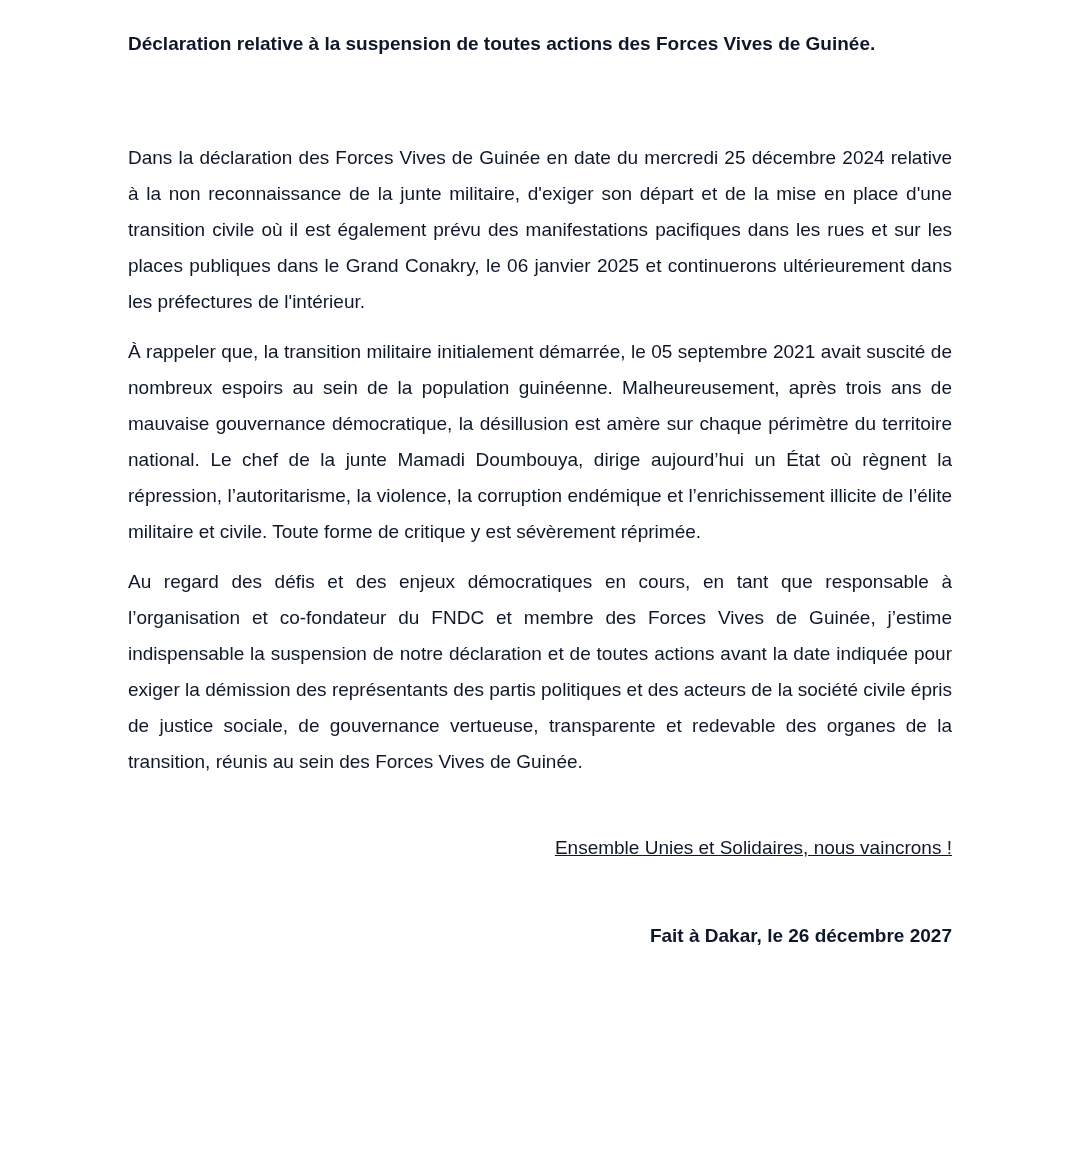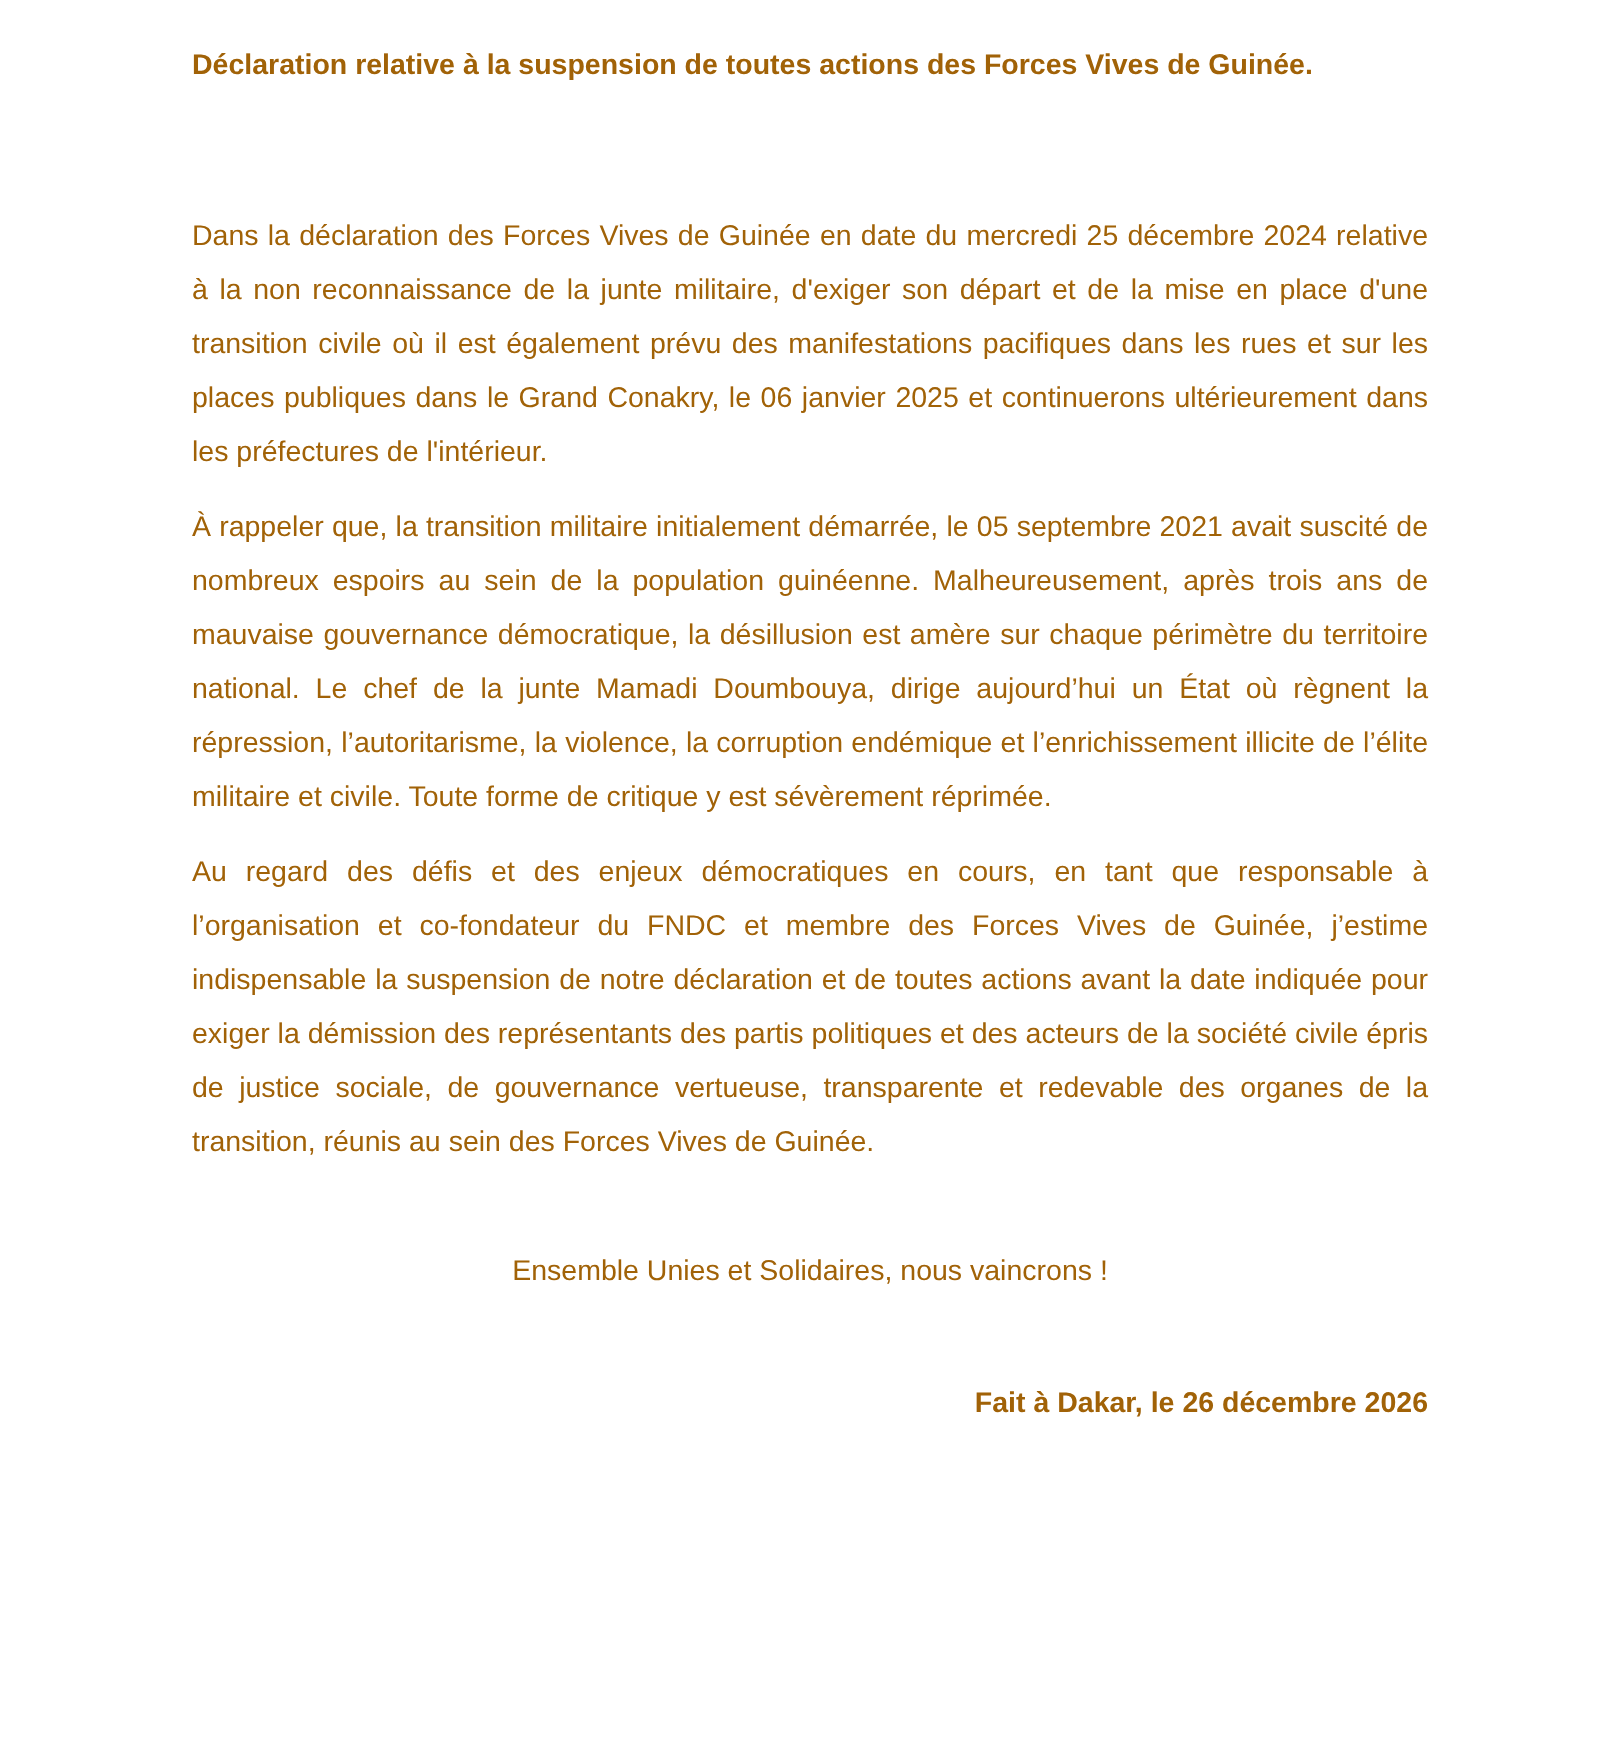--- a/index.html
+++ b/index.html
@@ -6,42 +6,43 @@
     margin: 0;
     padding: 0;
     background: #ffffff;
   }
   .page {
     width: 1080px;
     height: 1162px;
     box-sizing: border-box;
     padding: 26px 128px 0 128px;
     background: #ffffff;
-    color: #a16207;
+    color: #0f172a;
     font-family: "Liberation Sans", "DejaVu Sans", sans-serif;
     font-size: 19px;
     line-height: 36px;
     overflow: hidden;
   }
   .title {
     font-weight: bold;
     text-align: justify;
     margin: 0 0 78px 0;
     font-size: 19px;
   }
   .para {
     text-align: justify;
     margin: 0 0 14px 0;
   }
   .b {
     font-weight: normal;
   }
   .closing {
-    text-align: center;
+    text-align: right;
     margin: 50px 0 1px 0;
+    text-decoration: underline;
   }
   .dateline {
     text-align: right;
     font-weight: bold;
     margin: 52px 0 0 0;
   }
 </style>
 </head>
 <body>
 
@@ -50,15 +51,15 @@
   <p class="title">Déclaration relative à la suspension de toutes actions des Forces Vives de Guinée.</p>
 
   <p class="para"><span>Dans la déclaration des Forces Vives de Guinée en date du mercredi 25 décembre 2024 relative à la non reconnaissance  de la junte militaire, d'exiger son départ et de la mise en place d'une transition civile où il est également prévu des </span><span class="b">manifestations pacifiques dans les rues et sur les places publiques dans le Grand Conakry, le 06 janvier 2025</span><span> et continuerons ultérieurement dans les préfectures de l'intérieur.</span></p>
 
   <p class="para"><span>À rappeler que, la transition militaire initialement démarrée, le 05 septembre 2021 avait suscité de nombreux espoirs au sein de la population guinéenne. Malheureusement, après trois ans de mauvaise gouvernance démocratique, la désillusion est amère sur chaque périmètre du territoire national. Le chef de la junte Mamadi Doumbouya, </span><span class="b">dirige aujourd’hui un État où règnent la répression, l’autoritarisme, la violence, la corruption endémique et l’enrichissement illicite</span><span> de l’élite militaire et civile. Toute forme de critique y est sévèrement réprimée.</span></p>
 
   <p class="para"><span>Au regard des défis et des enjeux démocratiques en cours, en tant que responsable à l’organisation et co-fondateur du FNDC et membre des Forces Vives de Guinée, j’estime </span><span class="b">indispensable la suspension de notre déclaration et de toutes actions avant la date indiquée pour exiger la démission des représentants des partis politiques et des acteurs de la société civile épris de justice sociale, de gouvernance vertueuse, transparente et redevable</span><span> des organes de la transition, réunis au sein des Forces Vives de Guinée.</span></p>
 
   <p class="closing">Ensemble Unies et Solidaires, nous vaincrons !</p>
 
-  <p class="dateline">Fait à Dakar, le 26 décembre 2026</p>
+  <p class="dateline">Fait à Dakar, le 26 décembre 2027</p>
 
 </div>
 
 </body></html>

